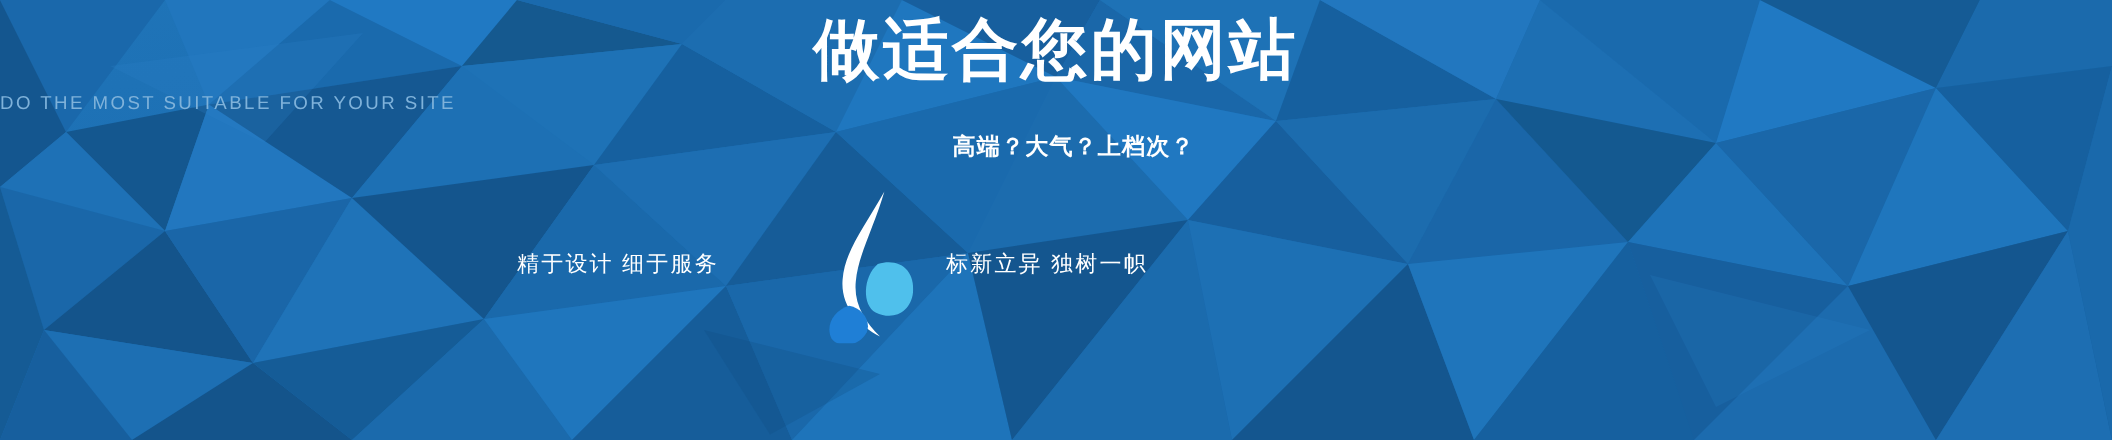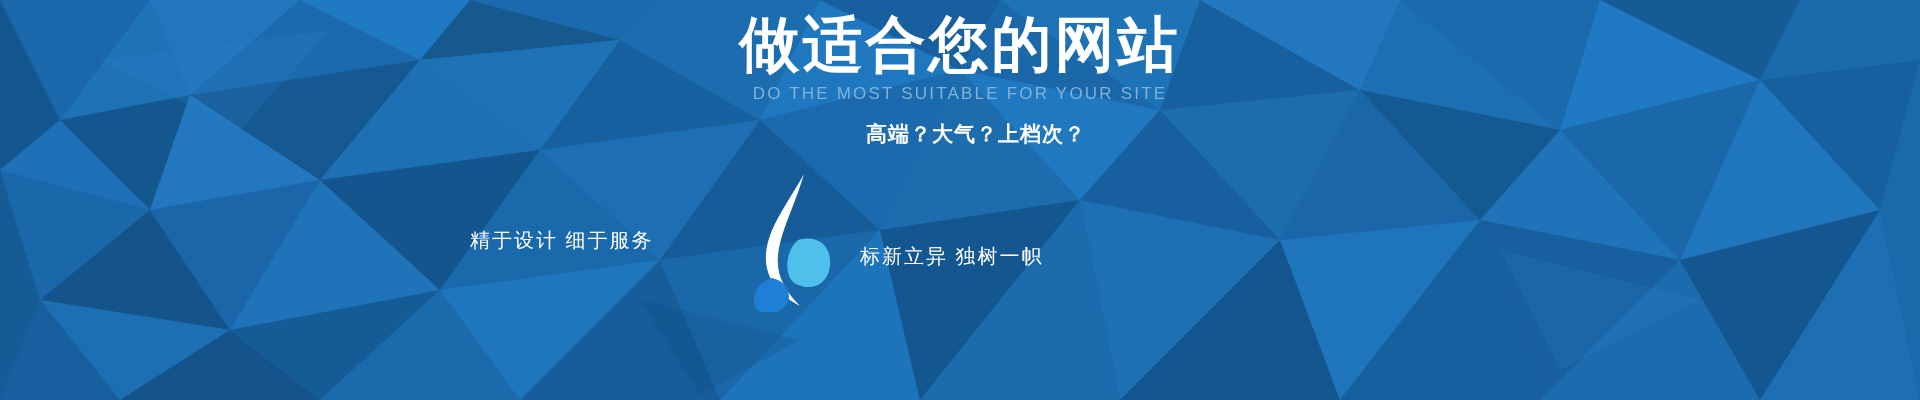--- a/index.html
+++ b/index.html
@@ -40,21 +40,20 @@
     font-weight: bold;
     letter-spacing: 3px;
     color: #ffffff;
     white-space: nowrap;
   }
   .title-en {
     position: absolute;
     top: 84px;
     left: 0;
     width: 1920px;
-    text-align: center;
     font-size: 17px;
     line-height: 20px;
     letter-spacing: 2.2px;
     color: #7fb2da;
     white-space: nowrap;
   }
   
   .sub-line {
     position: absolute;
     left: 16px;
@@ -74,21 +73,21 @@
   .tagline {
     position: absolute;
     top: 220px;
     font-size: 20px;
     line-height: 40px;
     letter-spacing: 2px;
     color: #ffffff;
     white-space: nowrap;
   }
   .tagline-left  { left: 470px; }
-  .tagline-right { left: 860px; margin-top: 16px; }
+  .tagline-right { left: 860px; }
 
   
   .logo {
     position: absolute;
     left: 742px;
     top: 172px;
     width: 110px;
     height: 140px;
   }
 </style>

